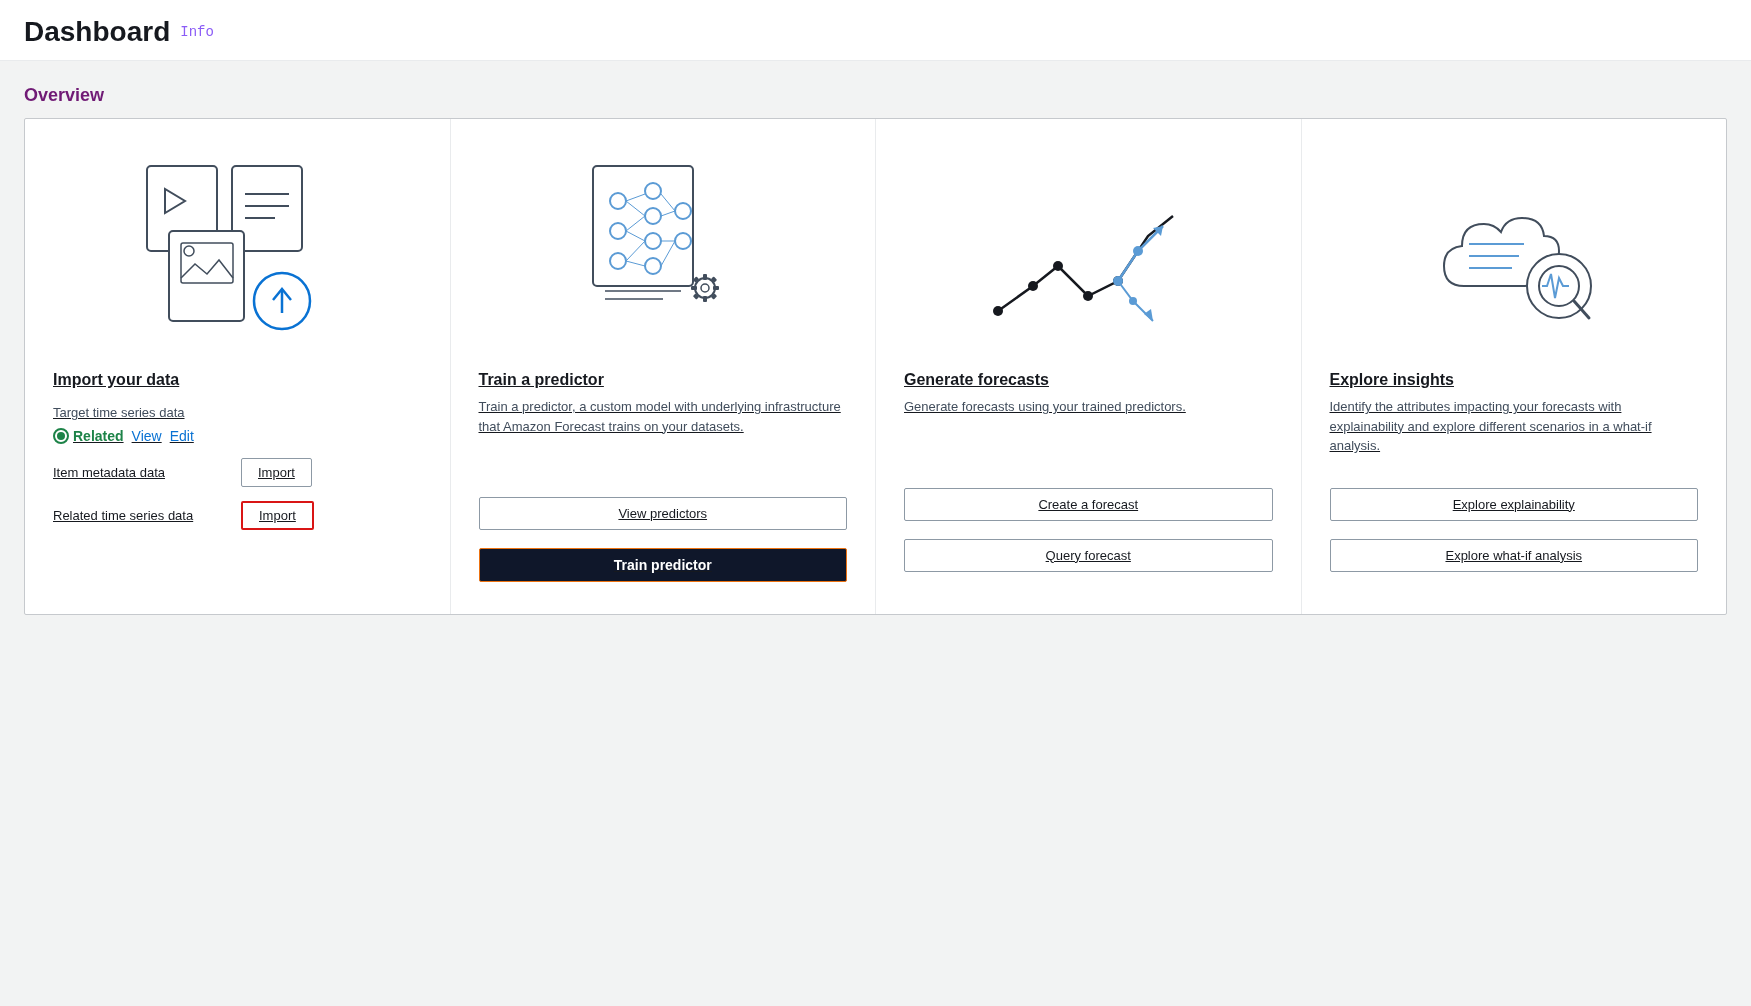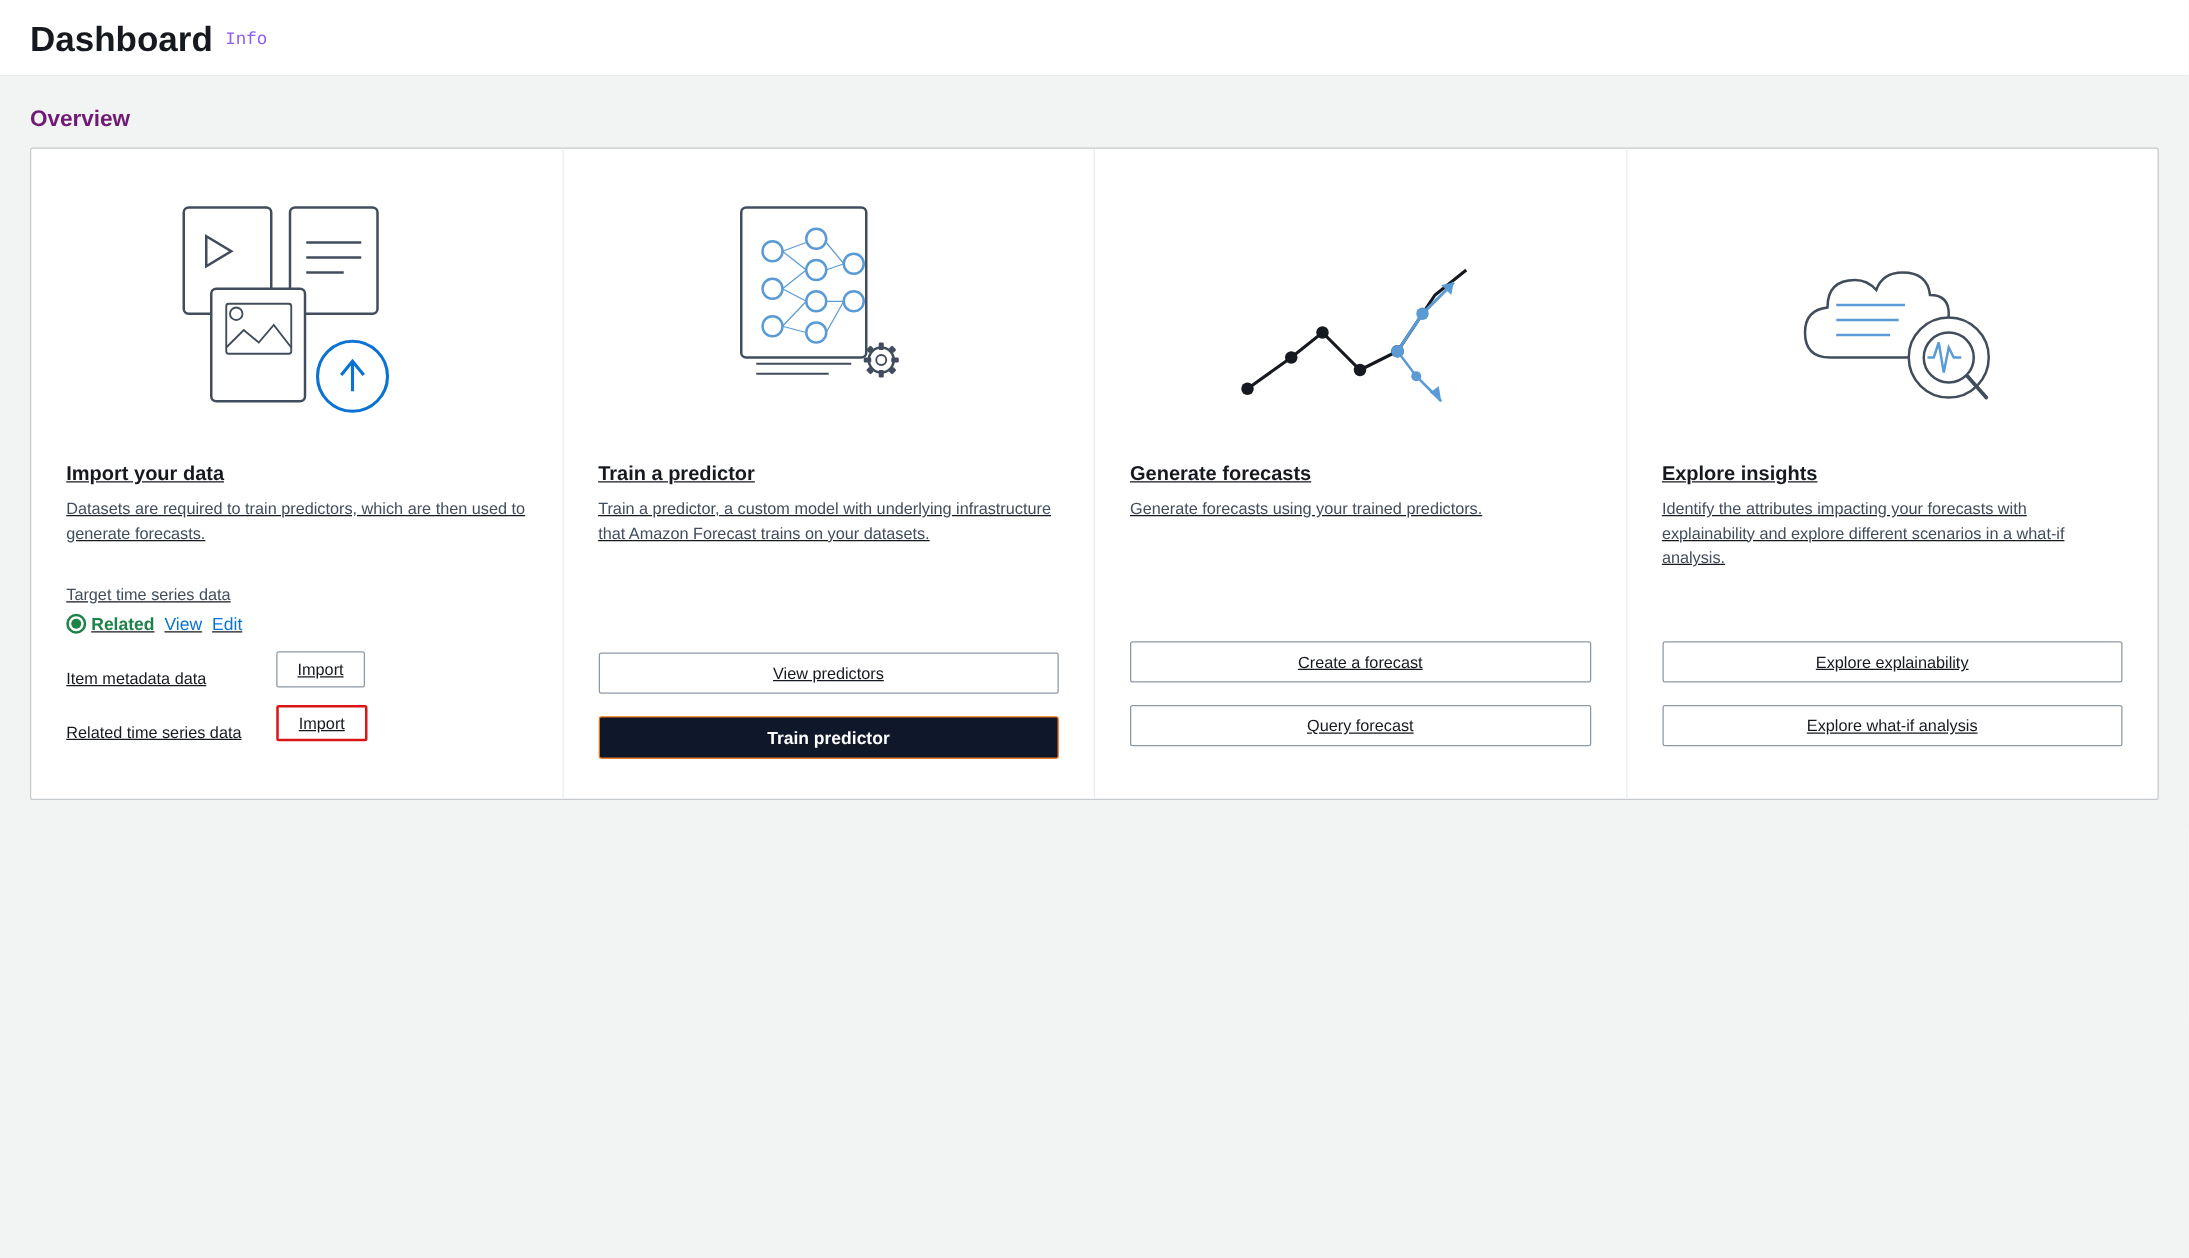--- a/index.html
+++ b/index.html
@@ -119,22 +119,22 @@
       border-radius: 50%;
       background: #1d8348;
     }
     .link-text {
       color: #0972d3;
       cursor: pointer;
       font-size: 14px;
     }
     .data-row {
       display: flex;
-      align-items: flex-end;
-      gap: 8px;
+      align-items: center;
+      gap: 28px;
       margin-bottom: 14px;
     }
     .data-row-label {
       font-size: 13px;
       color: #16191f;
       min-width: 160px;
     }
     .btn {
       border: 1px solid #8d99a5;
       background: #fff;
@@ -219,21 +219,20 @@
             <rect x="54" y="87" width="52" height="40" rx="2" fill="none" stroke="#414d5c" stroke-width="1.5"></rect>
             <circle cx="62" cy="95" r="5" fill="none" stroke="#414d5c" stroke-width="1.5"></circle>
             <polyline points="54,122 68,108 80,118 92,104 106,122" fill="none" stroke="#414d5c" stroke-width="1.5"></polyline>
 
             <circle cx="155" cy="145" r="28" fill="white" stroke="#0972d3" stroke-width="2.5"></circle>
             <line x1="155" y1="157" x2="155" y2="135" stroke="#0972d3" stroke-width="2.5"></line>
             <polyline points="146,144 155,133 164,144" fill="none" stroke="#0972d3" stroke-width="2.5"></polyline>
           </svg>
         </div>
         <div class="card-title">Import your data</div>
-        <div class="card-description">Datasets are required to train predictors, which are then used to generate forecasts.</div>
 
         <div class="card-section-label">Target time series data</div>
         <div class="status-row">
           <div class="status-active">
             <div class="status-circle">
               <div class="status-circle-inner"></div>
             </div>
             <span>Related</span>
           </div>
           <a class="link-text">View</a>

